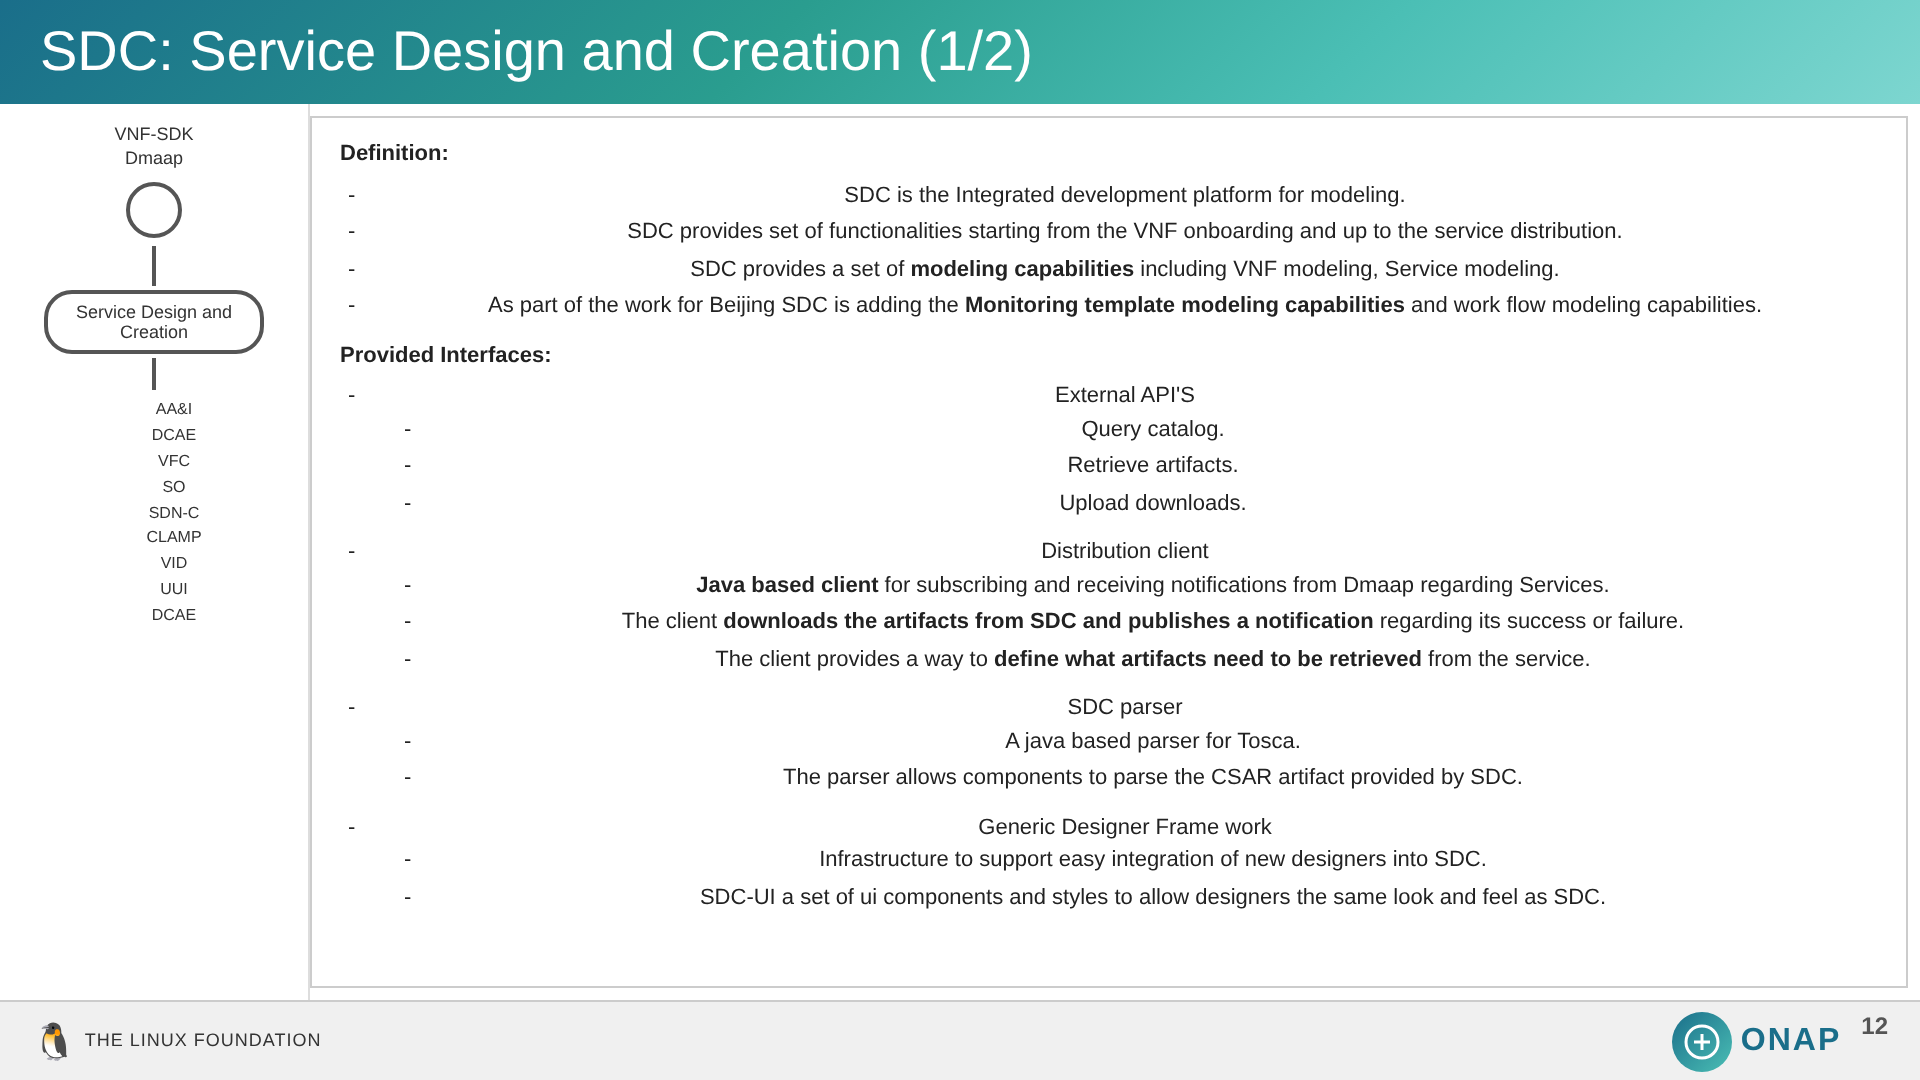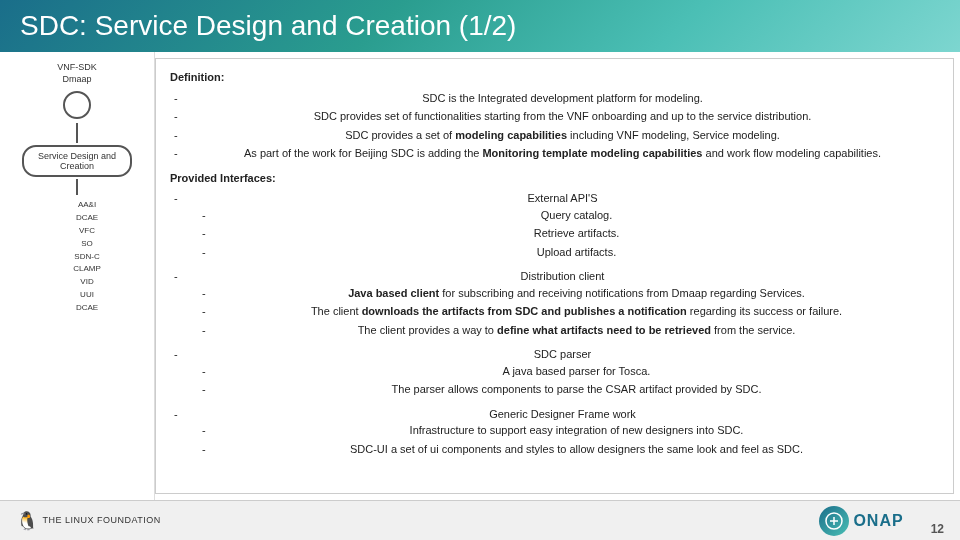--- a/index.html
+++ b/index.html
@@ -174,22 +174,22 @@
       font-size: 9px;
       font-weight: normal;
       color: #333;
       line-height: 1.2;
       text-transform: uppercase;
       letter-spacing: 0.5px;
     }
 
     .footer-right {
       display: flex;
-      align-items: flex-end;
-      gap: 27px;
+      align-items: flex-start;
+      gap: 10px;
     }
 
     .onap-logo {
       display: flex;
       align-items: center;
       gap: 4px;
     }
 
     .onap-circle {
       width: 30px;
@@ -255,21 +255,21 @@
       <li>As part of the work for Beijing SDC is adding the <span class="bold-text">Monitoring template modeling capabilities</span> and work flow modeling capabilities.</li>
     </ul>
 
     <div class="section-title">Provided Interfaces:</div>
     <ul>
       <li>
         External API'S
         <ul>
           <li>Query catalog.</li>
           <li>Retrieve artifacts.</li>
-          <li>Upload artifacts.</li>
+          <li>Upload downloads.</li>
         </ul>
       </li>
       <li>
         Distribution client
         <ul>
           <li><span class="bold-text">Java based client</span> for subscribing and receiving notifications from Dmaap regarding Services.</li>
           <li>The client <span class="bold-text">downloads the artifacts from SDC and publishes a notification</span> regarding its success or failure.</li>
           <li>The client provides a way to <span class="bold-text">define what artifacts need to be retrieved</span> from the service.</li>
         </ul>
       </li>

